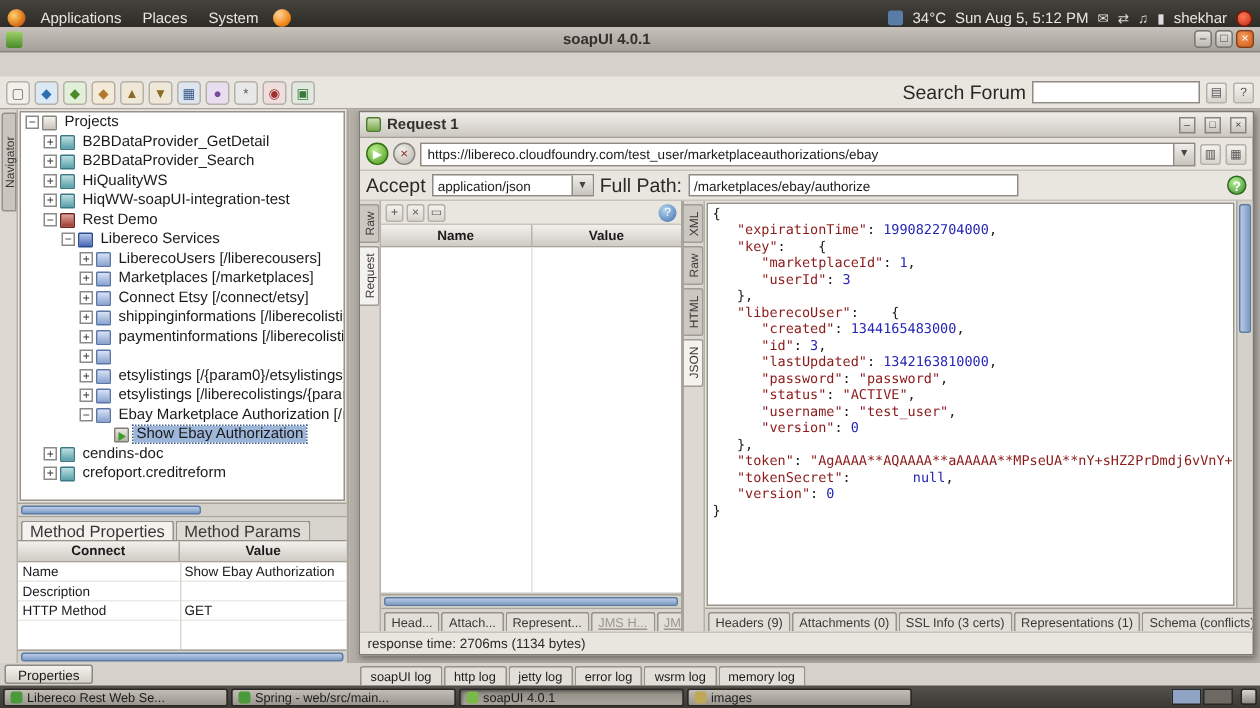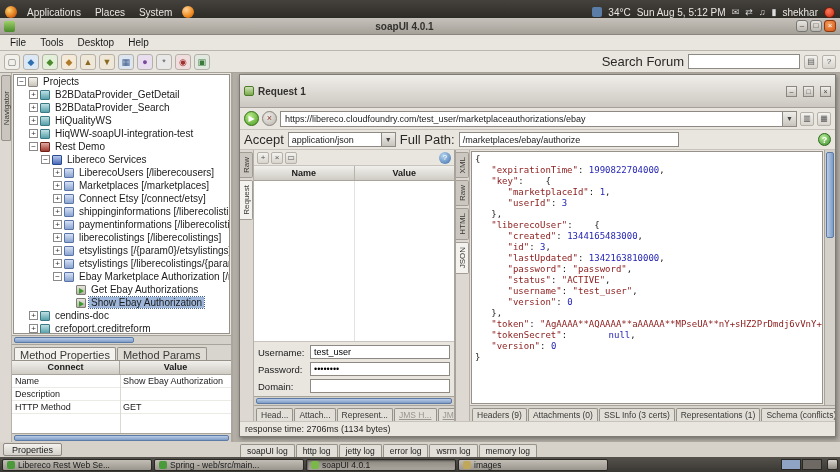--- a/index.html
+++ b/index.html
@@ -80,21 +80,21 @@
   .mp-row { display:flex; height:13px; border-bottom:1px solid #eceae5; }
   .mp-cell { font-size:9px; line-height:12px; padding:0 3px; overflow:hidden; white-space:nowrap; }
   .mp-cell.prop { width:108px; }
   .mp-cell.val { flex:1; }
 
   
   .desktop { position:absolute; left:233px; top:73px; right:0; bottom:30px; background:#b2aea6; }
   .request-window { position:absolute; left:6px; top:1px; right:4px; bottom:5px; background:#e9e6e0;
     border:1px solid #7f7b73; box-shadow:1px 2px 4px rgba(0,0,0,.35); display:flex; flex-direction:column; }
   .rw-titlebar { height:17px; background:linear-gradient(#f0eeea,#ccc8c1); border-bottom:1px solid #a5a19a;
-    display:flex; align-items:center; gap:4px; padding:16px 4px; }
+    display:flex; align-items:center; gap:4px; padding:0 4px; }
   .rw-ic { width:10px; height:10px; border-radius:2px; background:linear-gradient(#d0e2b8,#7aa84a); border:1px solid #4a7a2a; }
   .rw-title { font-weight:bold; font-size:10px; color:#33312e; flex:1; }
   .rw-btn { width:11px; height:11px; border:1px solid #8a867f; background:linear-gradient(#f0eeea,#c8c4bd); font-size:7px; line-height:9px; text-align:center; color:#444; margin-left:2px; }
 
   .rw-toolbar { height:22px; display:flex; align-items:center; gap:3px; padding:0 4px; border-bottom:1px solid #c8c4bd; }
   .play-btn { width:15px; height:15px; border-radius:50%; background:radial-gradient(circle at 38% 32%, #b8ec8a, #4a9a1f); border:1px solid #2f7010;
     color:#fff; font-size:8px; line-height:13px; text-align:center; }
   .cancel-btn { width:15px; height:15px; border-radius:50%; background:radial-gradient(circle at 38% 32%, #f0eeea, #b8b4ac); border:1px solid #8a867f;
     color:#8a3a30; font-size:9px; line-height:13px; text-align:center; }
   .url-combo { flex:1; height:16px; border:1px solid #8e8a83; background:#fff; display:flex; align-items:center; overflow:hidden; }
@@ -190,26 +190,20 @@
   </div>
 
   <div class="titlebar">
     <span class="app-ic"></span>
     <span class="ttl">soapUI 4.0.1</span>
     <span class="winbtn">–</span>
     <span class="winbtn">□</span>
     <span class="winbtn close">×</span>
   </div>
 
-  <div class="menubar">
-    <span class="menu-item">File</span>
-    <span class="menu-item">Tools</span>
-    <span class="menu-item">Desktop</span>
-    <span class="menu-item">Help</span>
-  </div>
 
   <div class="toolbar">
     <span style="display:flex;gap:3px;">
         <span class="tool-icon" style="background: rgb(242, 240, 234); color: rgb(102, 102, 102);">▢</span>
         <span class="tool-icon" style="background: rgb(220, 233, 245); color: rgb(47, 111, 176);">◆</span>
         <span class="tool-icon" style="background: rgb(226, 240, 217); color: rgb(74, 138, 42);">◆</span>
         <span class="tool-icon" style="background: rgb(245, 234, 216); color: rgb(176, 122, 42);">◆</span>
         <span class="tool-icon" style="background: rgb(239, 231, 216); color: rgb(138, 106, 32);">▲</span>
         <span class="tool-icon" style="background: rgb(239, 231, 216); color: rgb(138, 106, 32);">▼</span>
         <span class="tool-icon" style="background: rgb(221, 230, 240); color: rgb(58, 90, 138);">▦</span>
@@ -303,45 +297,38 @@
         <div class="tree-row">
           <span class="tree-indent" style="width: 36px;"></span>
           <span class="expander">+</span>
           <span class="tree-icon icon-resource"></span>
           <span class="tree-label">paymentinformations [/liberecolisting/paymentinformations]</span>
         </div>
         <div class="tree-row">
           <span class="tree-indent" style="width: 36px;"></span>
           <span class="expander">+</span>
           <span class="tree-icon icon-resource"></span>
-          <span class="tree-label">liberecolistings [/liberecolistings]</span>
         </div>
         <div class="tree-row">
           <span class="tree-indent" style="width: 36px;"></span>
           <span class="expander">+</span>
           <span class="tree-icon icon-resource"></span>
           <span class="tree-label">etsylistings [/{param0}/etsylistings]</span>
         </div>
         <div class="tree-row">
           <span class="tree-indent" style="width: 36px;"></span>
           <span class="expander">+</span>
           <span class="tree-icon icon-resource"></span>
           <span class="tree-label">etsylistings [/liberecolistings/{param0}/etsylistings]</span>
         </div>
         <div class="tree-row">
           <span class="tree-indent" style="width: 36px;"></span>
           <span class="expander">−</span>
           <span class="tree-icon icon-resource"></span>
           <span class="tree-label">Ebay Marketplace Authorization [/marketplaces/ebay/...]</span>
-        </div>
-        <div class="tree-row">
-          <span class="tree-indent" style="width: 48px;"></span>
-          <span class="exp-spacer"></span>
-          <span class="tree-icon icon-method"></span>
-          <span class="tree-label">Get Ebay Authorizations</span>
         </div>
         <div class="tree-row selected">
           <span class="tree-indent" style="width: 48px;"></span>
           <span class="exp-spacer"></span>
           <span class="tree-icon icon-method"></span>
           <span class="tree-label">Show Ebay Authorization</span>
         </div>
         <div class="tree-row">
           <span class="tree-indent" style="width: 12px;"></span>
           <span class="expander">+</span>
@@ -436,34 +423,20 @@
               <span class="pt-ic">+</span>
               <span class="pt-ic">×</span>
               <span class="pt-ic">▭</span>
               <span class="pt-help">?</span>
             </div>
             <div class="param-header">
               <span class="ph-cell">Name</span>
               <span class="ph-cell">Value</span>
             </div>
             <div class="param-body"></div>
-            <div class="auth-form">
-              <div class="form-row">
-                <span class="form-label">Username:</span>
-                <input class="form-input" value="test_user" style="">
-              </div>
-              <div class="form-row">
-                <span class="form-label">Password:</span>
-                <input class="form-input" value="••••••••" style="">
-              </div>
-              <div class="form-row">
-                <span class="form-label">Domain:</span>
-                <input class="form-input" value="" style="">
-              </div>
-            </div>
             <div class="hscroll">
                 <span class="thumb" style="left:2px;right:2px;"></span>
               </div>
             <div class="pane-tabs">
                 <div class="ptab">Head...</div>
                 <div class="ptab">Attach...</div>
                 <div class="ptab">Represent...</div>
                 <div class="ptab disabled">JMS H...</div>
                 <div class="ptab disabled">JMS Pro...</div>
               </div>

